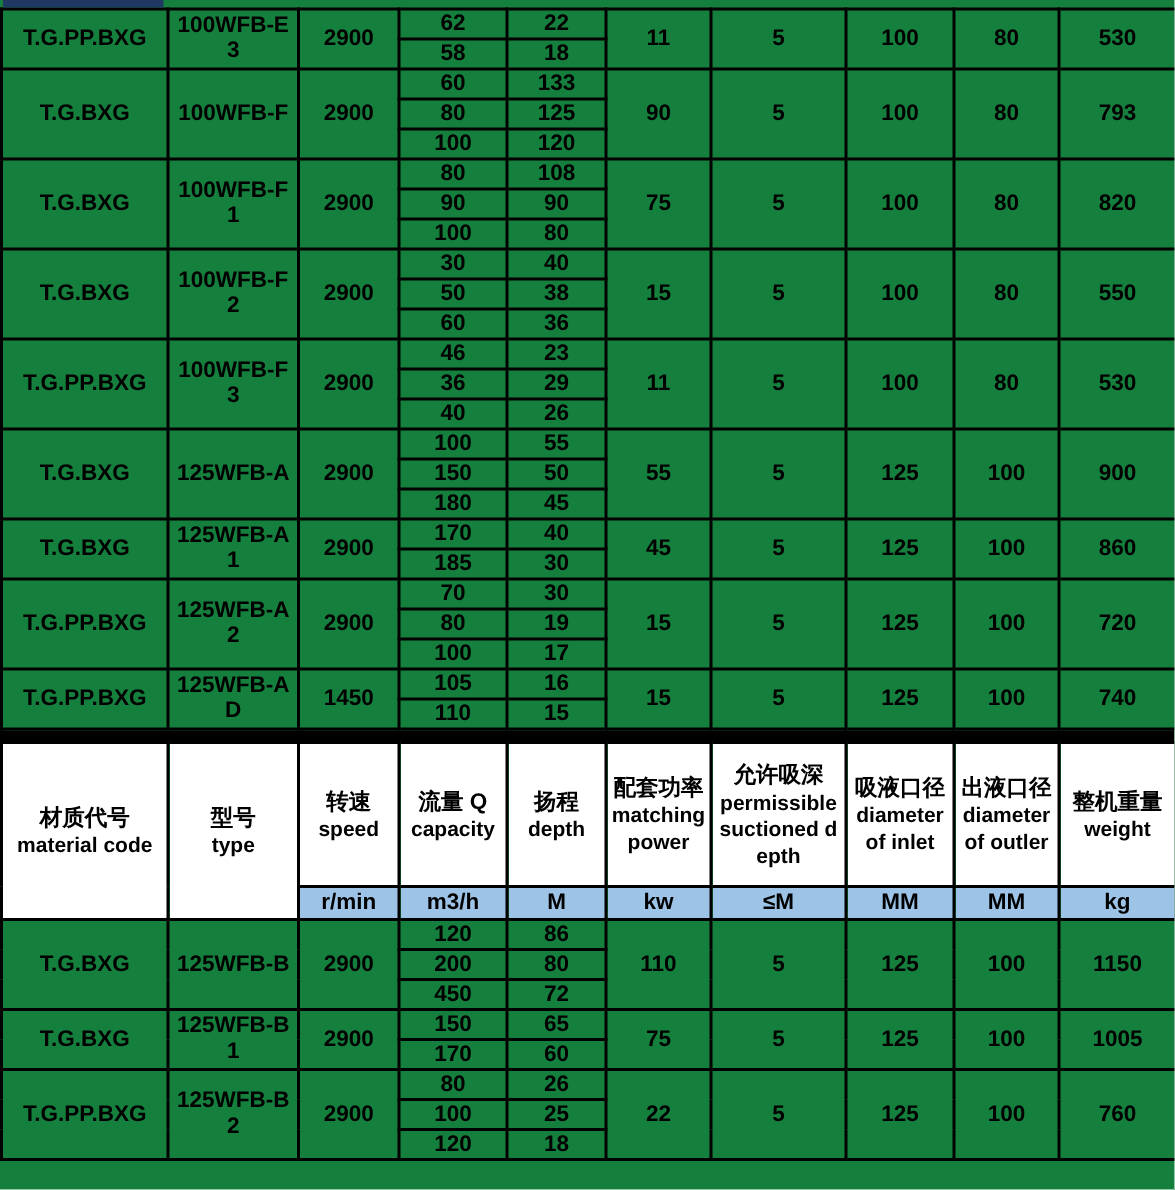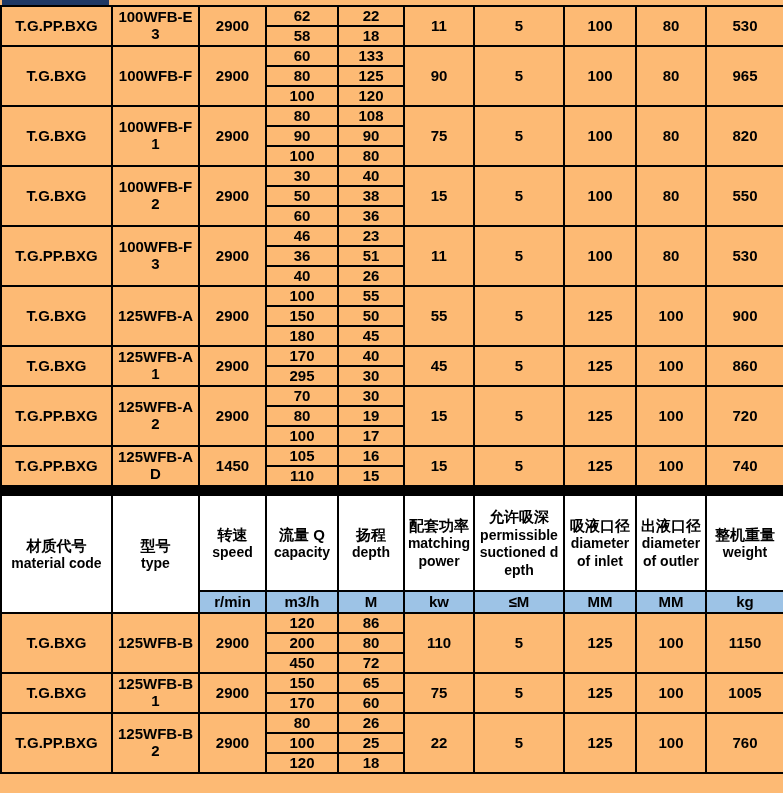--- a/index.html
+++ b/index.html
@@ -2,21 +2,21 @@
 <html><head>
 <meta charset="utf-8">
 <style>
   html,body{margin:0;padding:0;background:#ffffff;}
   .page{
     position:relative;
     width:783px;height:793px;
     font-family:"Liberation Sans",sans-serif;
     font-weight:bold;
     color:#000;
-    background:#fdba74;
+    background:#15803d;
     overflow:hidden;
   }
   .top-strip{
     position:absolute;left:2px;top:0;
     width:107px;height:5px;
     background:#1F3864;
   }
   table.spec{
     border-collapse:collapse;
     table-layout:fixed;
@@ -85,21 +85,21 @@
         <tr>
           <td class="c-mat" rowspan="3">T.G.BXG</td>
           <td class="c-type" rowspan="3">100WFB-F</td>
           <td rowspan="3">2900</td>
           <td class="sub">60</td>
           <td class="sub">133</td>
           <td rowspan="3">90</td>
           <td rowspan="3">5</td>
           <td rowspan="3">100</td>
           <td rowspan="3">80</td>
-          <td rowspan="3">965</td>
+          <td rowspan="3">793</td>
         </tr>
         <tr>
           <td class="sub">80</td>
           <td class="sub">125</td>
         </tr>
         <tr>
           <td class="sub">100</td>
           <td class="sub">120</td>
         </tr>
         <tr>
@@ -149,21 +149,21 @@
           <td class="sub">46</td>
           <td class="sub">23</td>
           <td rowspan="3">11</td>
           <td rowspan="3">5</td>
           <td rowspan="3">100</td>
           <td rowspan="3">80</td>
           <td rowspan="3">530</td>
         </tr>
         <tr>
           <td class="sub">36</td>
-          <td class="sub">51</td>
+          <td class="sub">29</td>
         </tr>
         <tr>
           <td class="sub">40</td>
           <td class="sub">26</td>
         </tr>
         <tr>
           <td class="c-mat" rowspan="3">T.G.BXG</td>
           <td class="c-type" rowspan="3">125WFB-A</td>
           <td rowspan="3">2900</td>
           <td class="sub">100</td>
@@ -188,21 +188,21 @@
           <td rowspan="2">2900</td>
           <td class="sub">170</td>
           <td class="sub">40</td>
           <td rowspan="2">45</td>
           <td rowspan="2">5</td>
           <td rowspan="2">125</td>
           <td rowspan="2">100</td>
           <td rowspan="2">860</td>
         </tr>
         <tr>
-          <td class="sub">295</td>
+          <td class="sub">185</td>
           <td class="sub">30</td>
         </tr>
         <tr>
           <td class="c-mat" rowspan="3">T.G.PP.BXG</td>
           <td class="c-type" rowspan="3">125WFB-A2</td>
           <td rowspan="3">2900</td>
           <td class="sub">70</td>
           <td class="sub">30</td>
           <td rowspan="3">15</td>
           <td rowspan="3">5</td>

